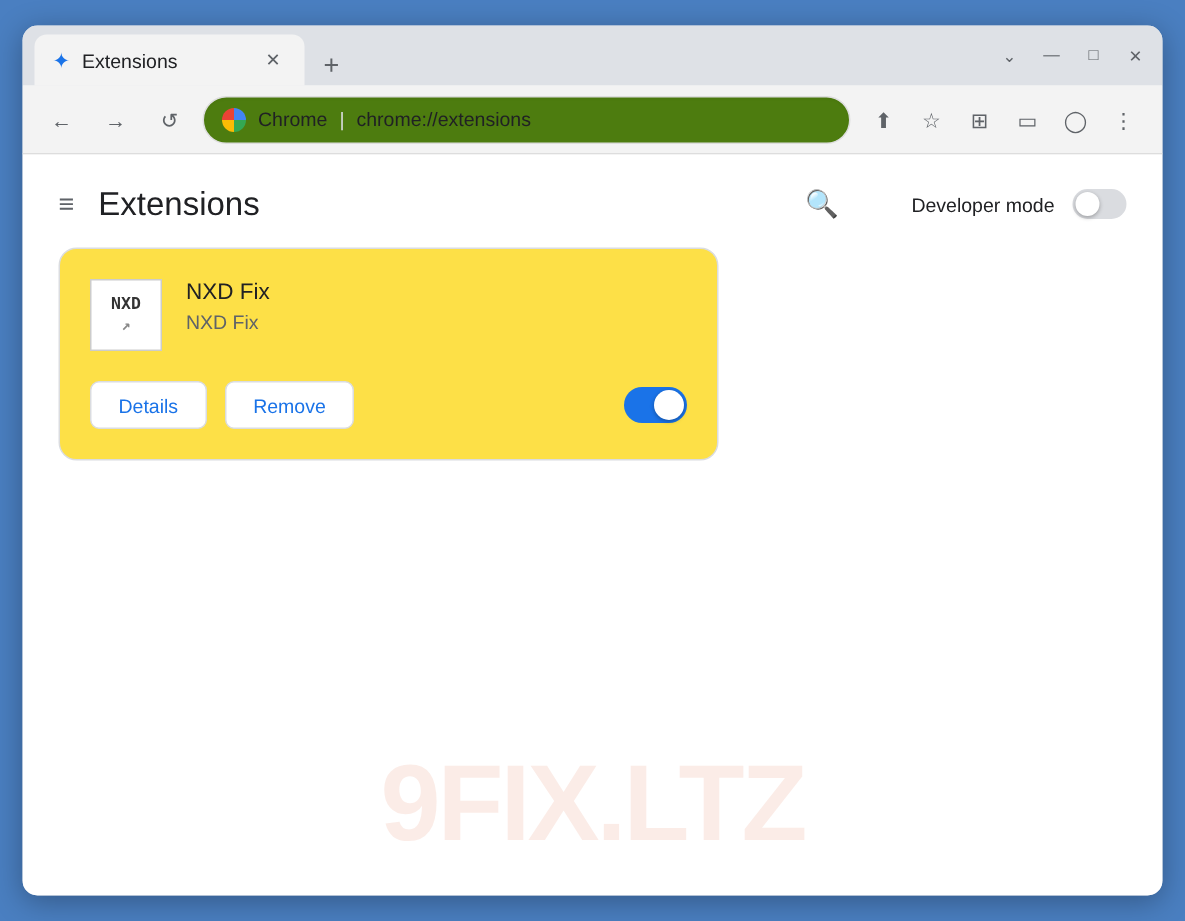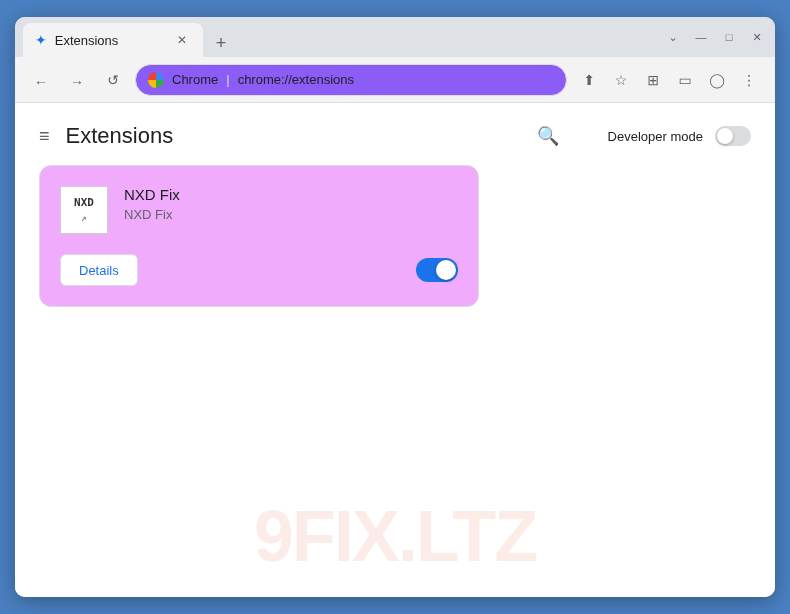--- a/index.html
+++ b/index.html
@@ -126,21 +126,21 @@
       align-items: center;
       justify-content: center;
       color: #5f6368;
       font-size: 14px;
       cursor: pointer;
       border-radius: 50%;
     }
 
     .address-bar {
       flex: 1;
-      background: #8b5cf6;
+      background: #4d7c0f;
       border: 1px solid #ddd;
       border-radius: 20px;
       height: 32px;
       display: flex;
       align-items: center;
       padding: 0 12px;
       gap: 8px;
       box-shadow: inset 0 1px 2px rgba(0,0,0,0.05);
     }
 
@@ -279,21 +279,21 @@
     }
 
     
     .ext-list {
       padding: 0 24px;
       position: relative;
       z-index: 1;
     }
 
     .ext-card {
-      background: #f0abfc;
+      background: #fde047;
       border: 1px solid #dadce0;
       border-radius: 12px;
       padding: 20px;
       width: 440px;
     }
 
     .ext-card-top {
       display: flex;
       align-items: flex-start;
       gap: 16px;
@@ -454,20 +454,21 @@
               <span class="ext-icon-arrow">↗</span>
             </div>
           </div>
           <div class="ext-info">
             <div class="ext-name">NXD Fix</div>
             <div class="ext-desc">NXD Fix</div>
           </div>
         </div>
         <div class="ext-card-bottom">
           <button class="btn-details">Details</button>
+          <button class="btn-remove">Remove</button>
           <div class="spacer"></div>
           <div class="toggle-on">
             <div class="knob"></div>
           </div>
         </div>
       </div>
     </div>
   </div>
 </div>
 

